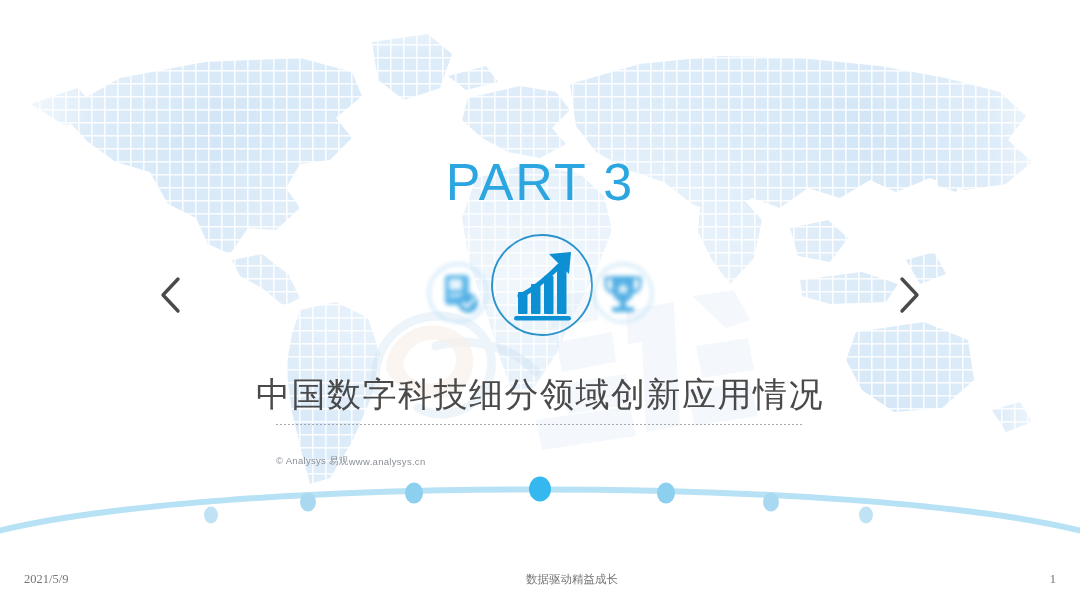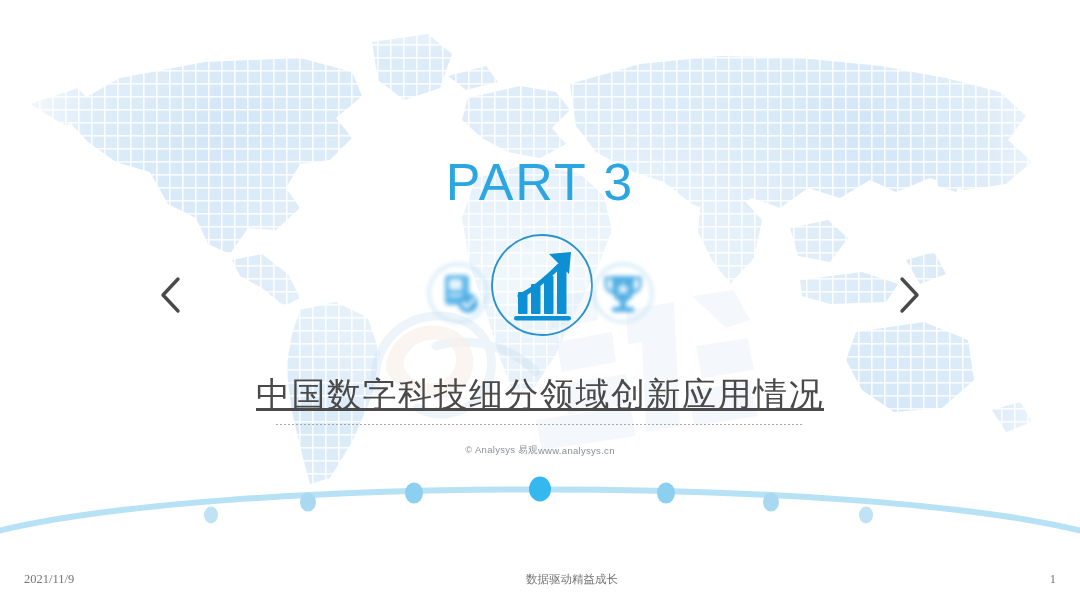--- a/index.html
+++ b/index.html
@@ -134,42 +134,41 @@
     left: 0;
     top: 372px;
     width: 1080px;
     text-align: center;
     font-size: 34px;
     font-weight: 400;
     letter-spacing: 1.5px;
     color: #4a4a4a;
     font-family: "DejaVu Sans", "Liberation Sans", sans-serif;
     white-space: nowrap;
-    text-decoration: underline;
   }
 
   .title-rule {
     position: absolute;
     left: 276px;
     top: 424px;
     width: 528px;
     height: 1px;
     background-image: repeating-linear-gradient(
       to right, #9a9a9a 0px, #9a9a9a 2px, rgba(255,255,255,0) 2px, rgba(255,255,255,0) 4px);
     opacity: 0.85;
   }
 
   
   .credit-row {
     position: absolute;
     left: 276px;
-    top: 444px;
+    top: 455px;
     width: 528px;
     display: flex;
-    justify-content: center;
+    justify-content: flex-start;
     align-items: center;
     font-size: 9.5px;
     color: #8a8f96;
     letter-spacing: 0.3px;
     font-family: "Liberation Sans", "DejaVu Sans", sans-serif;
   }
 
   
   .dot-arc {
     position: absolute;
@@ -351,18 +350,18 @@
     <ellipse cx="211" cy="60" rx="7" ry="8.5" fill="#bfe2f4"></ellipse>
     <ellipse cx="308" cy="47" rx="8" ry="9.5" fill="#a9d9f0"></ellipse>
     <ellipse cx="414" cy="38" rx="9" ry="10.5" fill="#8ccfee"></ellipse>
     <ellipse cx="540" cy="34" rx="11" ry="12.5" fill="#35b8ef"></ellipse>
     <ellipse cx="666" cy="38" rx="9" ry="10.5" fill="#8ccfee"></ellipse>
     <ellipse cx="771" cy="47" rx="8" ry="9.5" fill="#a9d9f0"></ellipse>
     <ellipse cx="866" cy="60" rx="7" ry="8.5" fill="#bfe2f4"></ellipse>
   </svg>
 
   <div class="footer">
-    <span class="footer-date">2021/11/9</span>
+    <span class="footer-date">2021/5/9</span>
     <span class="footer-note">数据驱动精益成长</span>
     <span class="footer-page">1</span>
   </div>
 
 </div>
 
 </body></html>

